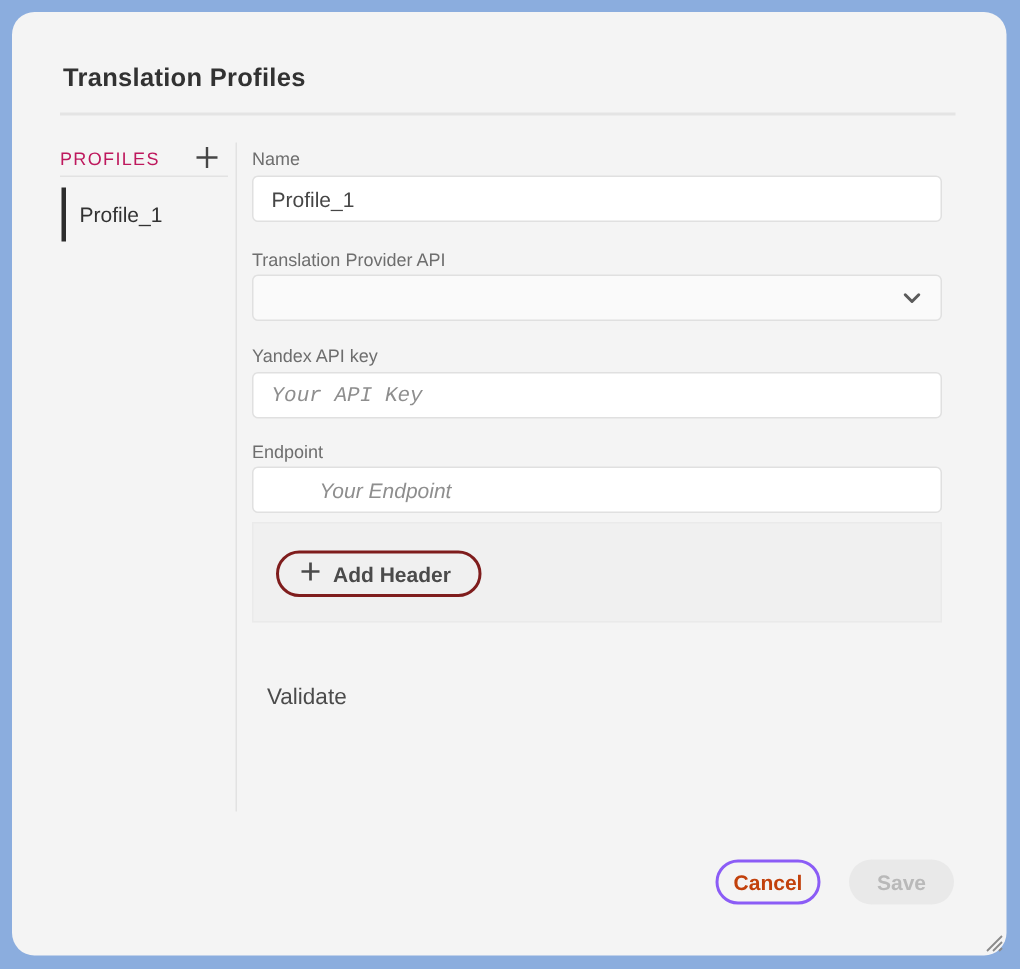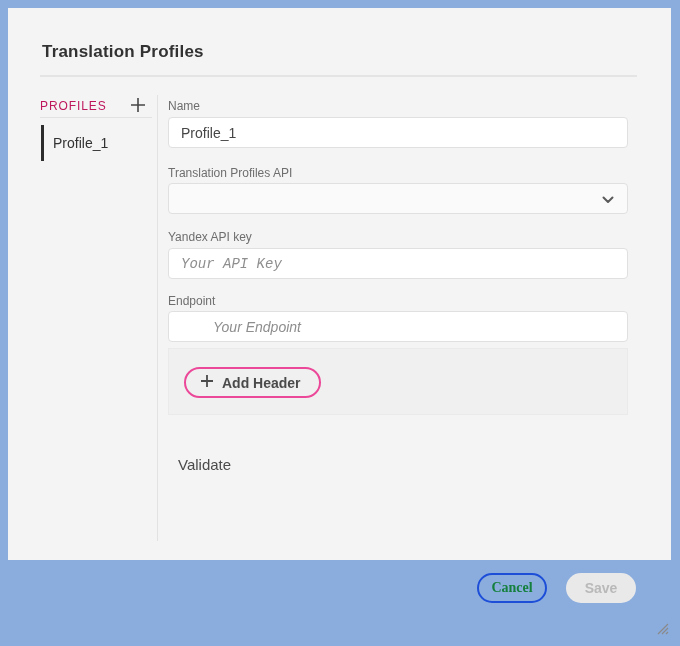--- a/index.html
+++ b/index.html
@@ -4,22 +4,23 @@
 <style>
   * { margin:0; padding:0; box-sizing:border-box; }
   html,body { width:680px; height:646px; overflow:hidden;
     font-family:"Liberation Sans", sans-serif; }
 
   .canvas {
     position:relative; width:680px; height:646px;
     background:#8badde;           
   }
   .dialog {
-    position:absolute; left:8px; top:8px; width:663px; height:552px;
+    position:absolute; left:8px; top:8px; width:663px; height:629px;
     background:#f4f4f4;
+    border-radius:15px;
   }
 
   
   .title {
     position:absolute; left:34px; top:34px;
     font-size:17px; font-weight:700; color:#323232; letter-spacing:.2px;
   }
   .title-divider {
     position:absolute; left:32px; top:67px; width:597px; height:2px;
     background:#e4e4e4;
@@ -74,39 +75,39 @@
   }
 
   .panel {
     position:absolute; left:160px; top:340px; width:460px; height:67px;
     background:#f0f0f0; border:1px solid #eaeaea;
   }
   .add-header-btn {
     position:absolute; left:15px; top:18px; height:31px;
     display:inline-flex; align-items:center; gap:8px;
     padding:0 18px 0 14px;
-    background:transparent; border:2px solid #ec4899; border-radius:16px;
+    background:transparent; border:2px solid #7f1d1d; border-radius:16px;
     font-size:14px; font-weight:700; color:#4b4b4b; cursor:pointer;
     font-family:"Liberation Sans", sans-serif;
   }
 
   .validate {
     position:absolute; left:170px; top:448px;
     font-size:15px; color:#4b4b4b; cursor:pointer;text-align:right;
   }
 
   
   .btn {
     position:absolute; top:565px; height:30px; border-radius:15px;
     font-size:14px; font-weight:700; text-align:center;
     font-family:"Liberation Sans", sans-serif; cursor:pointer;
   }
   .btn-cancel {
     left:469px; width:70px;
-    background:transparent; border:2px solid #1d4ed8; color:#15803d;font-family:Liberation Serif, serif;
+    background:transparent; border:2px solid #8b5cf6; color:#c2410c;
   }
   .btn-save {
     left:558px; width:70px;
     background:#e9e9e9; border:none; color:#b9b9b9; cursor:default;
   }
 
   .resize-grip {
     position:absolute; left:645px; top:611px; width:16px; height:16px;
   }
 </style>
@@ -132,21 +133,21 @@
     <div class="sb-item">
       <div class="sel-bar"></div>
       <span class="sb-label">Profile_1</span>
     </div>
 
     <div class="v-divider"></div>
 
     <div class="form-label" style="top:91px">Name</div>
     <input class="tf" style="top: 109px;" type="text" value="Profile_1">
 
-    <div class="form-label" style="top:158px">Translation Profiles API</div>
+    <div class="form-label" style="top:158px">Translation Provider API</div>
     <div class="select" style="top:175px">
       <span>
         <svg width="12" height="8" viewBox="0 0 12 8">
           <path d="M1.5 1.5 L6 6 L10.5 1.5" stroke="#5a5a5a" stroke-width="2" fill="none" stroke-linecap="round" stroke-linejoin="round"></path>
         </svg>
       </span>
     </div>
 
     <div class="form-label" style="top:222px">Yandex API key</div>
     <input class="tf" style="top: 240px; font-family: Liberation Mono, monospace;" type="text" placeholder="Your API Key">

